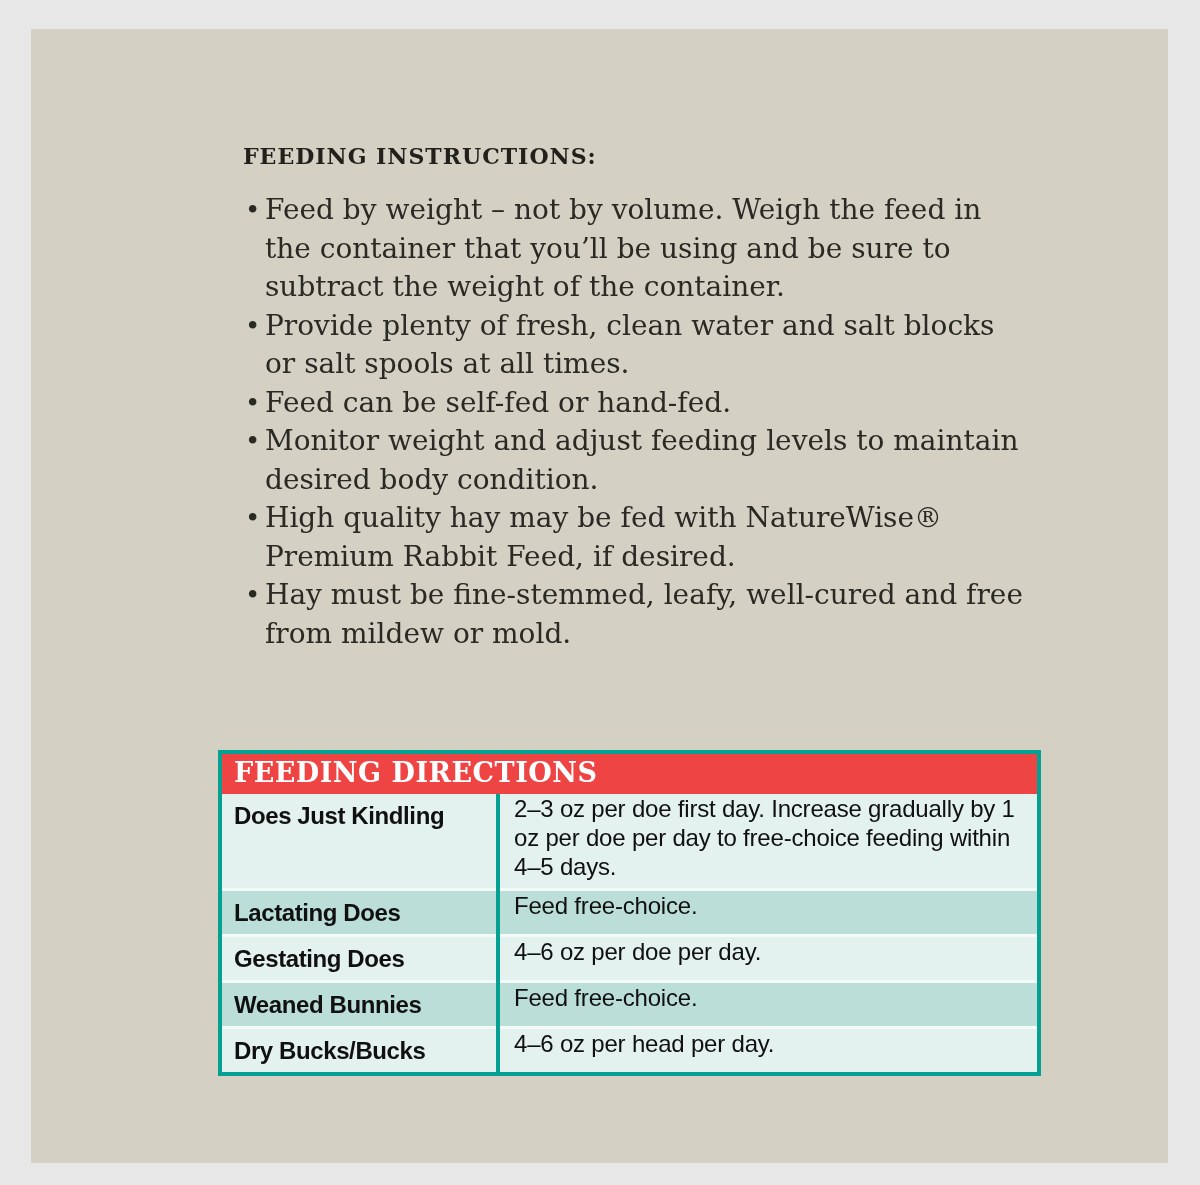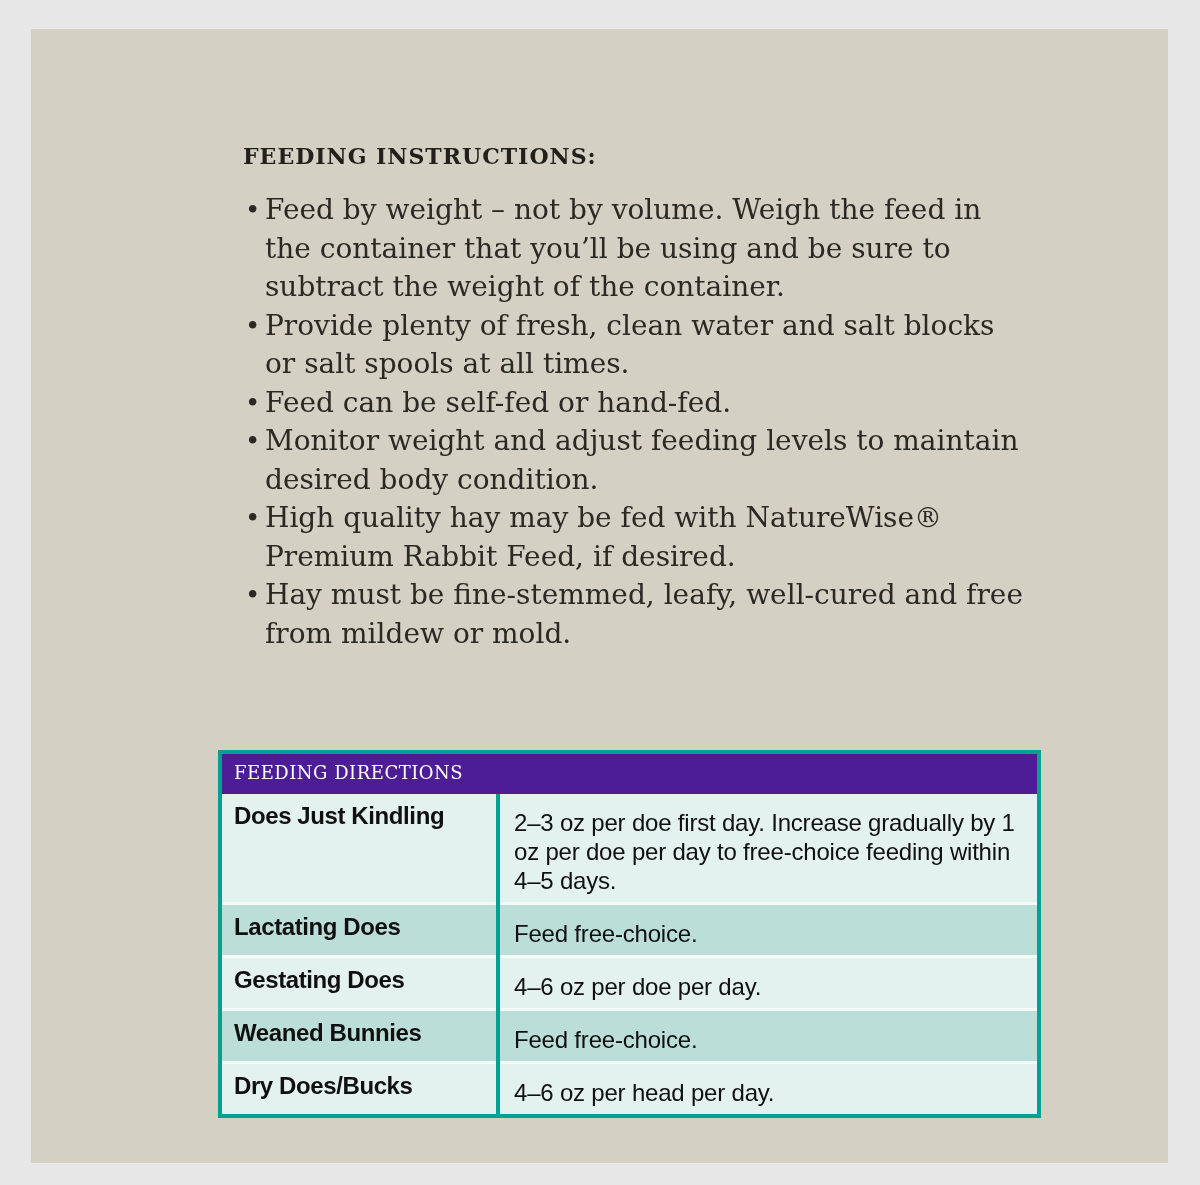--- a/index.html
+++ b/index.html
@@ -34,38 +34,38 @@
     font-size:26px;color:#2a2923;
   }
   
   .directions-table{
     position:absolute;left:187px;top:721px;width:823px;
     border:4px solid #04a091;
     box-sizing:border-box;
     background:#e4f2ef;
   }
   .t-header{
-    background:#4c1d95;color:#ffffff;
+    background:#ef4444;color:#ffffff;
     font-family:"DejaVu Serif", serif;
-    font-weight:normal;font-size:18px;letter-spacing:0.5px;
+    font-weight:bold;font-size:27px;letter-spacing:0.5px;
     padding:3px 12px 5px 12px;
     line-height:32px;
   }
   .t-row{display:flex;box-sizing:border-box;}
   .t-row .t-label{
     width:274px;box-sizing:border-box;
     padding:7px 8px 7px 12px;
     font-family:"Liberation Sans", sans-serif;
     font-weight:bold;font-size:24px;letter-spacing:-0.4px;
     line-height:29px;color:#101010;
   }
   .t-row .t-divider{width:4px;background:#04a091;flex:none;}
   .t-row .t-value{
     flex:1;box-sizing:border-box;
-    padding:14px 8px 7px 14px;
+    padding:0 8px 7px 14px;
     font-family:"Liberation Sans", sans-serif;
     font-size:24px;letter-spacing:-0.2px;
     line-height:29px;color:#101010;
   }
   .t-row.row-light .t-label,.t-row.row-light .t-value{background:#e4f2ef;}
   .t-row.row-dark  .t-label,.t-row.row-dark  .t-value{background:#bbdfd8;}
   .t-row{min-height:43px;}
   .t-row.tall{min-height:73px;}
   .t-row + .t-row .t-label,
   .t-row + .t-row .t-value{border-top:3px solid #f3faf8;}
@@ -125,19 +125,19 @@
       <div class="t-value">4–6 oz per doe per day.</div>
     </div>
 
     <div class="t-row row-dark">
       <div class="t-label">Weaned Bunnies</div>
       <div class="t-divider"></div>
       <div class="t-value">Feed free-choice.</div>
     </div>
 
     <div class="t-row row-light">
-      <div class="t-label">Dry Does/Bucks</div>
+      <div class="t-label">Dry Bucks/Bucks</div>
       <div class="t-divider"></div>
       <div class="t-value">4–6 oz per head per day.</div>
     </div>
   </div>
 
 </div>
 
 </body></html>

